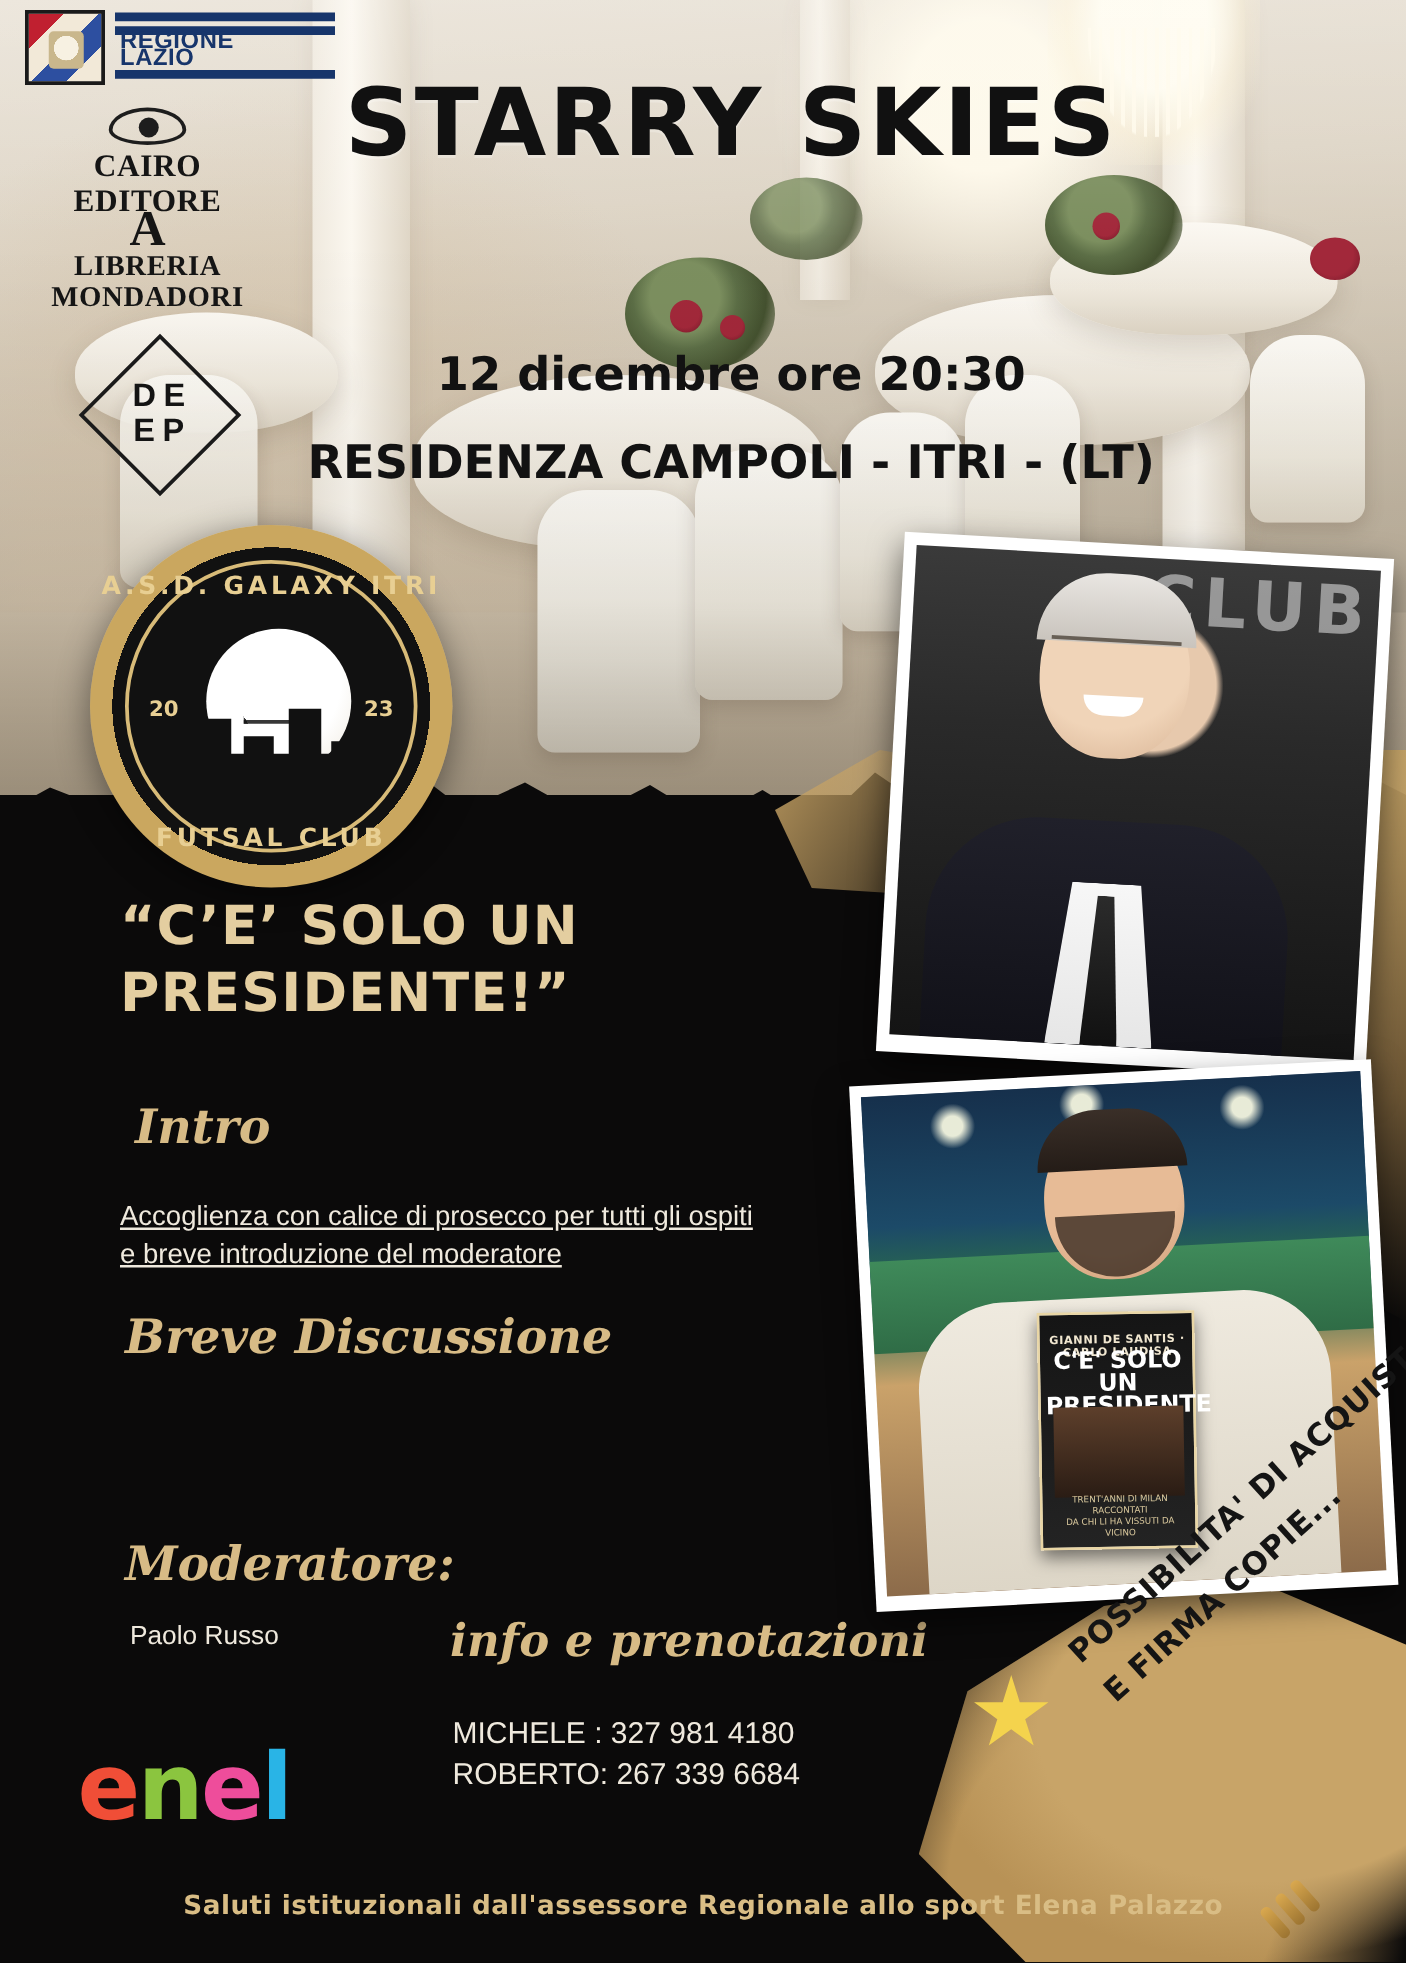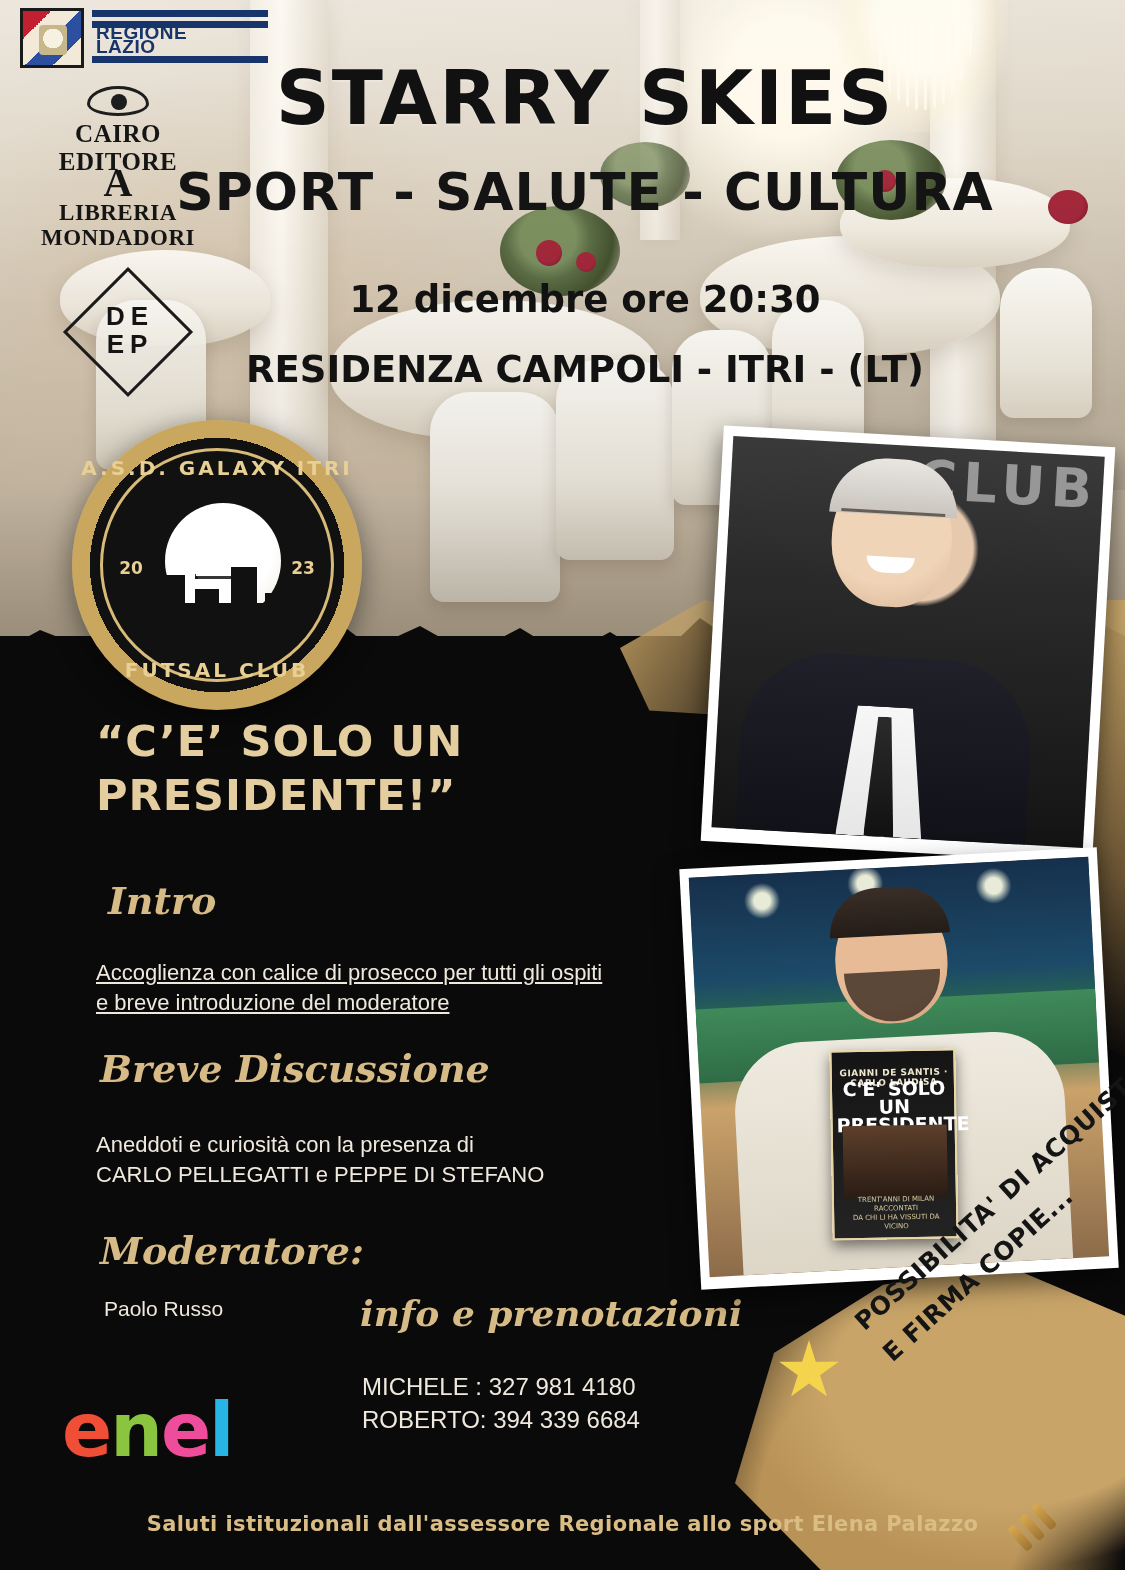--- a/index.html
+++ b/index.html
@@ -455,21 +455,20 @@
   </svg>
 
   <div class="body-black"></div>
 
   <div class="splash-left gold-splash"></div>
   <div class="splash-strip gold-splash"></div>
   <div class="splash-right gold-splash"></div>
   <div class="star"></div>
 
   <div class="title">STARRY SKIES</div>
-  <div class="subtitle">SPORT - SALUTE - CULTURA</div>
   <div class="datetime">12 dicembre ore 20:30</div>
   <div class="venue">RESIDENZA CAMPOLI - ITRI - (LT)</div>
 
   <div class="logo cairo">
     <div class="eye"></div>
     <div class="name">CAIRO EDITORE</div>
   </div>
 
   <div class="logo regione">
     <div class="flag"></div>
@@ -511,29 +510,27 @@
 
   <div class="present">
     <span class="l2">“C’E’ SOLO UN PRESIDENTE!”</span>
   </div>
 
   <div class="script sec-intro">Intro</div>
   <div class="bodytext intro-text" style="white-space:pre-line;text-decoration:underline;">Accoglienza con calice di prosecco per tutti gli ospiti
 e breve introduzione del moderatore</div>
 
   <div class="script sec-discussione">Breve Discussione</div>
-  <div class="bodytext disc-text" style="white-space:pre-line;">Aneddoti e curiosità con la presenza di
-   CARLO PELLEGATTI e PEPPE DI STEFANO</div>
 
   <div class="script sec-moderatore">Moderatore:</div>
   <div class="bodytext mod-text">Paolo Russo</div>
 
   <div class="script sec-info">info e prenotazioni</div>
   <div class="bodytext contacts" style="white-space:pre-line;">MICHELE : 327 981 4180
-ROBERTO: 394 339 6684</div>
+ROBERTO: 267 339 6684</div>
 
   <div class="photo-card photo-pellegatti">
     <div class="img">
       <div class="wall-text">CLUB</div>
       <div class="shoulders"></div>
       <div class="shirt"></div>
       <div class="tie"></div>
       <div class="head"></div>
       <div class="hair"></div>
       <div class="glasses"></div>

